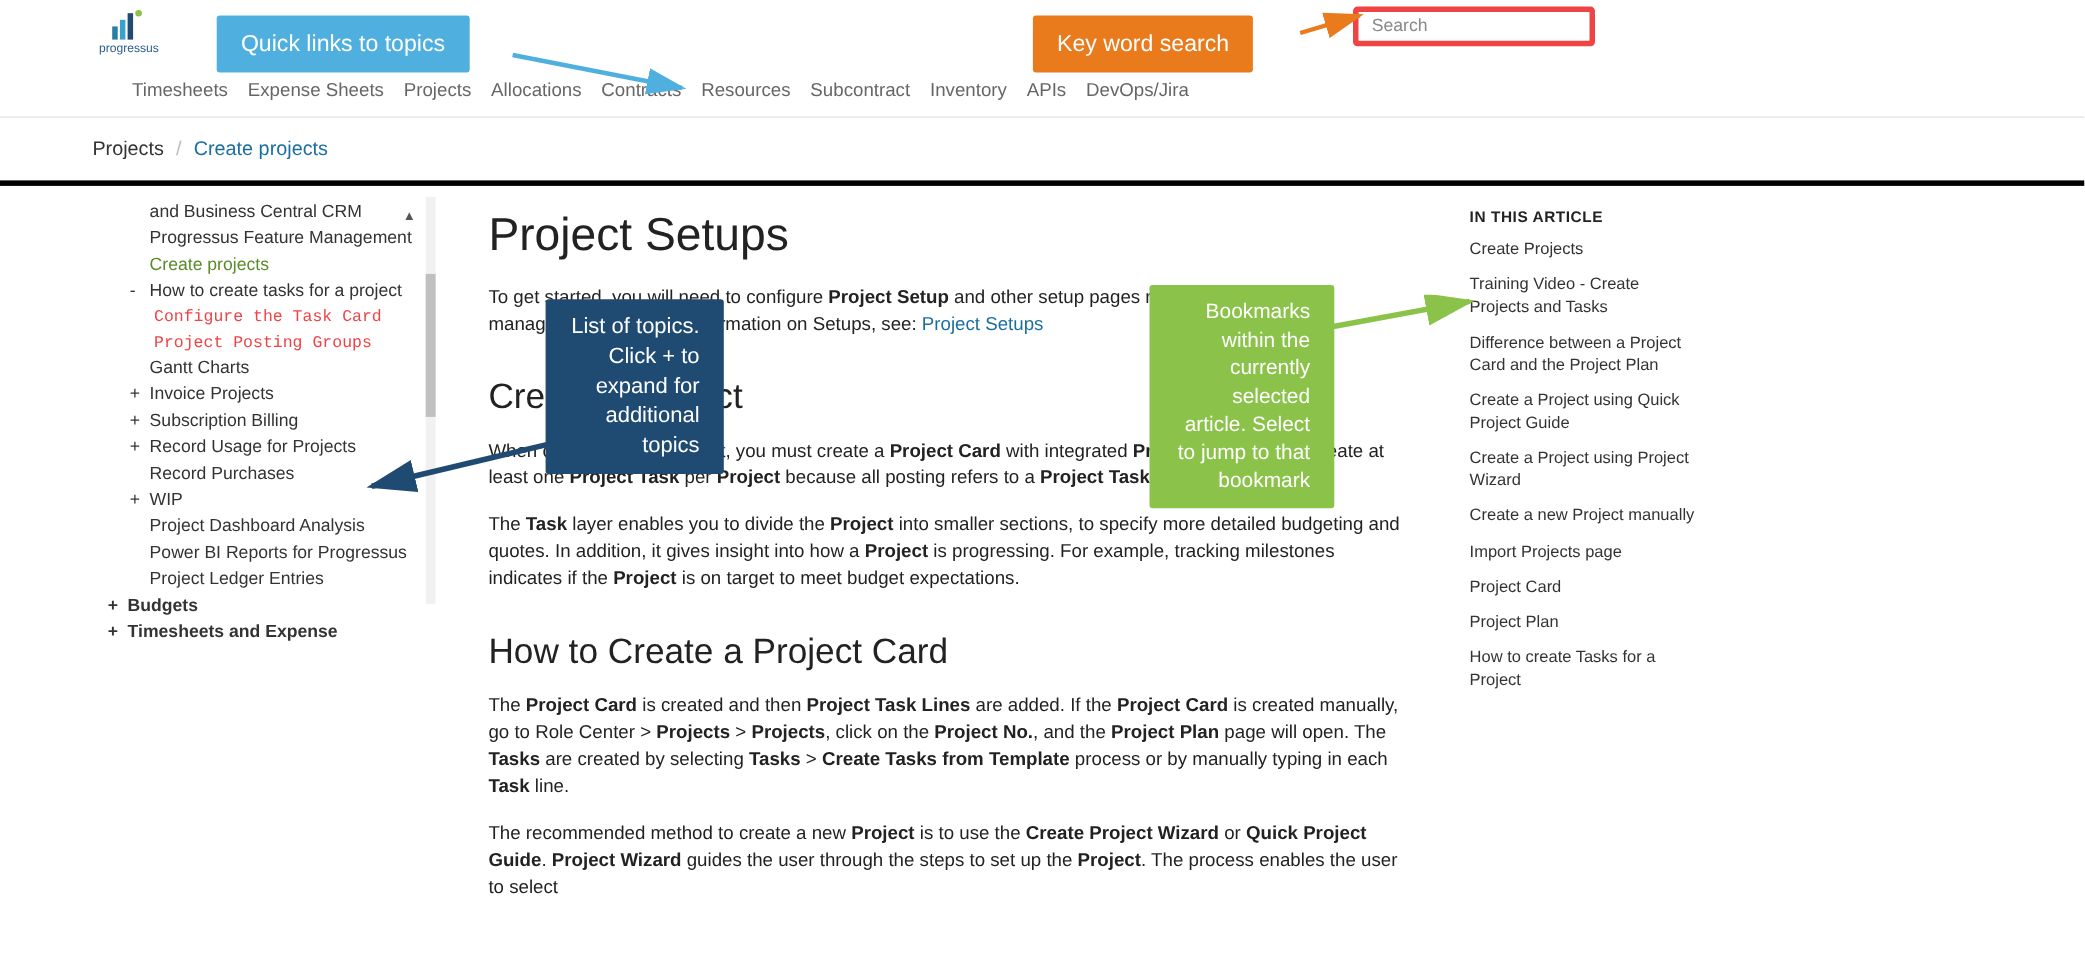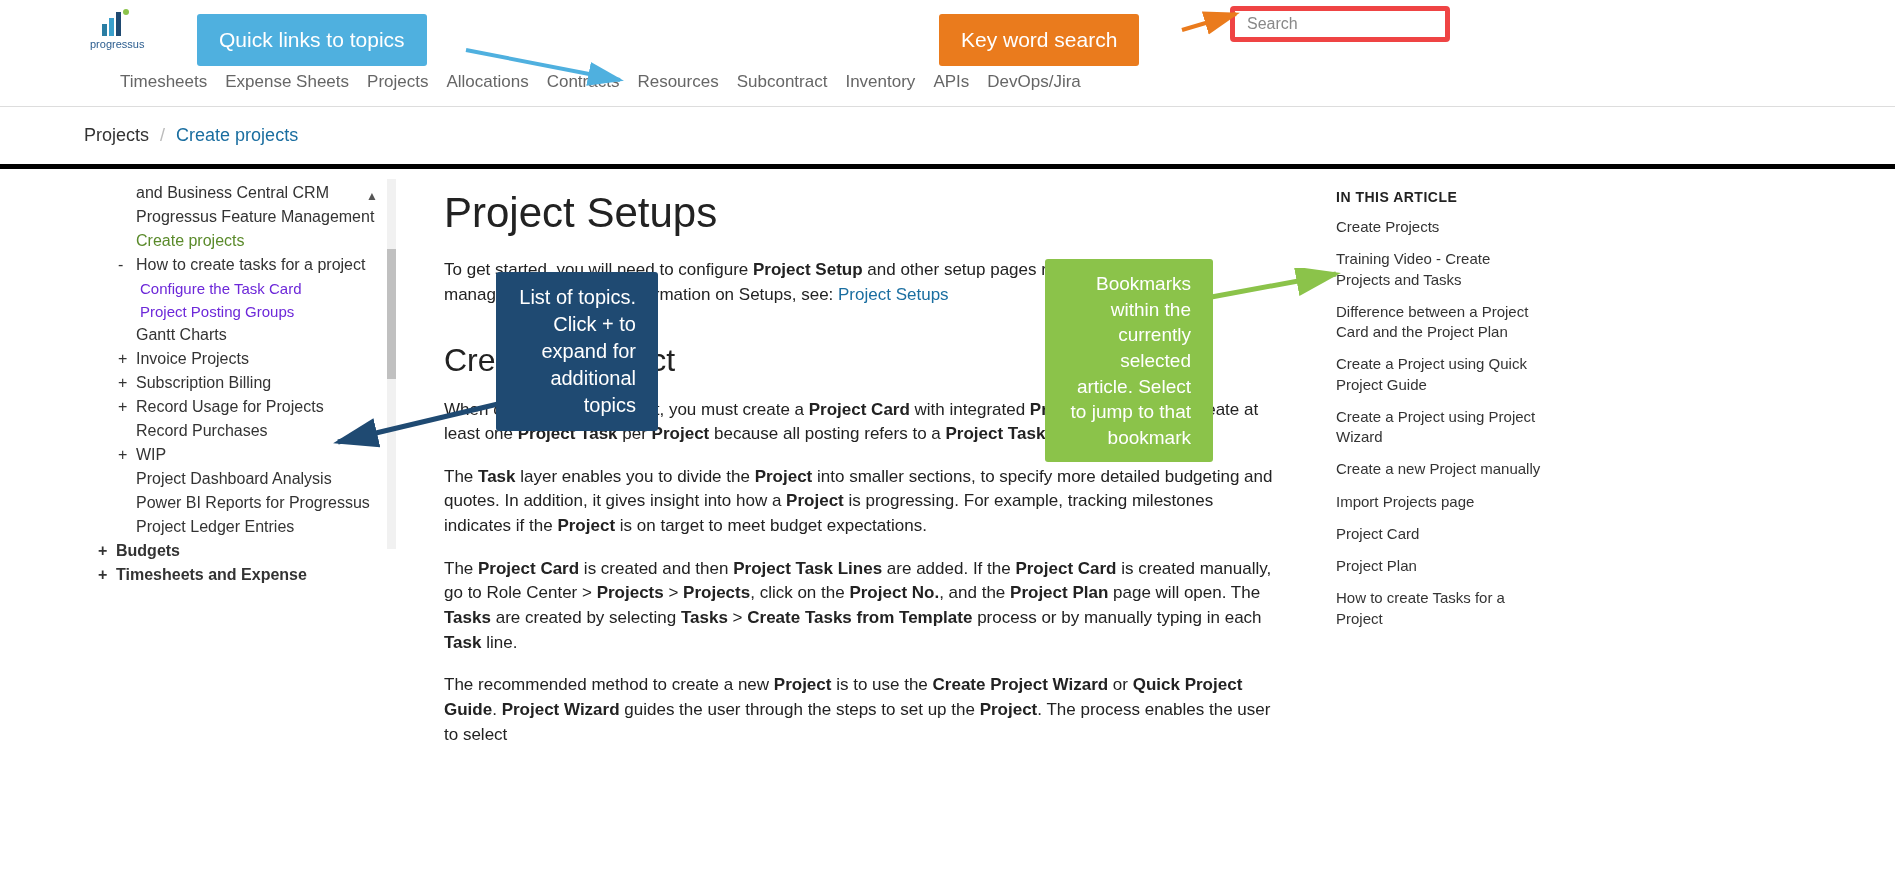--- a/index.html
+++ b/index.html
@@ -96,21 +96,21 @@
   .sidebar .lvl0 .plus,
   .sidebar .lvl1 .plus,
   .sidebar .lvl1 .minus {
     position:absolute;
     left: 14px;
     top: 3px;
     color:#333;
   }
   .sidebar .lvl1 .plus,
   .sidebar .lvl1 .minus { left:34px; }
-  .sidebar .lvl2 { padding-left: 56px; font-size:15px; color:#6d28d9; }
+  .sidebar .lvl2 { padding-left: 56px; font-size:15px; color:#ef4444;font-family:Liberation Mono, monospace; }
   .sidebar .active { color:#5a8a2a; }
   .sidebar .caret-up {
     position:absolute;
     right:18px;
     top:8px;
     font-size:12px;
     color:#555;
   }
   
   .article {
@@ -245,20 +245,21 @@
     </p>
 
     <h2>Create a Project</h2>
     <p>
       <span>When creating a new project, you must create a </span><strong>Project Card</strong><span> with integrated </span><strong>Project Task Lines</strong><span>. Create at least one </span><strong>Project Task</strong><span> per </span><strong>Project</strong><span> because all posting refers to a </span><strong>Project Task</strong><span>.</span>
     </p>
     <p>
       <span>The </span><strong>Task</strong><span> layer enables you to divide the </span><strong>Project</strong><span> into smaller sections, to specify more detailed budgeting and quotes. In addition, it gives insight into how a </span><strong>Project</strong><span> is progressing. For example, tracking milestones indicates if the </span><strong>Project</strong><span> is on target to meet budget expectations.</span>
     </p>
 
+    <h2>How to Create a Project Card</h2>
     <p>
       <span>The </span><strong>Project Card</strong><span> is created and then </span><strong>Project Task Lines</strong><span> are added. If the </span><strong>Project Card</strong><span> is created manually, go to Role Center &gt; </span><strong>Projects</strong><span> &gt; </span><strong>Projects</strong><span>, click on the </span><strong>Project No.</strong><span>, and the </span><strong>Project Plan</strong><span> page will open. The </span><strong>Tasks</strong><span> are created by selecting </span><strong>Tasks</strong><span> &gt; </span><strong>Create Tasks from Template</strong><span> process or by manually typing in each </span><strong>Task</strong><span> line.</span>
     </p>
     <p>
       <span>The recommended method to create a new </span><strong>Project</strong><span> is to use the </span><strong>Create Project Wizard</strong><span> or </span><strong>Quick Project Guide</strong><span>. </span><strong>Project Wizard</strong><span> guides the user through the steps to set up the </span><strong>Project</strong><span>. The process enables the user to select</span>
     </p>
   </main>
 
   <aside class="rtoc">
     <div class="hdr">IN THIS ARTICLE</div>

